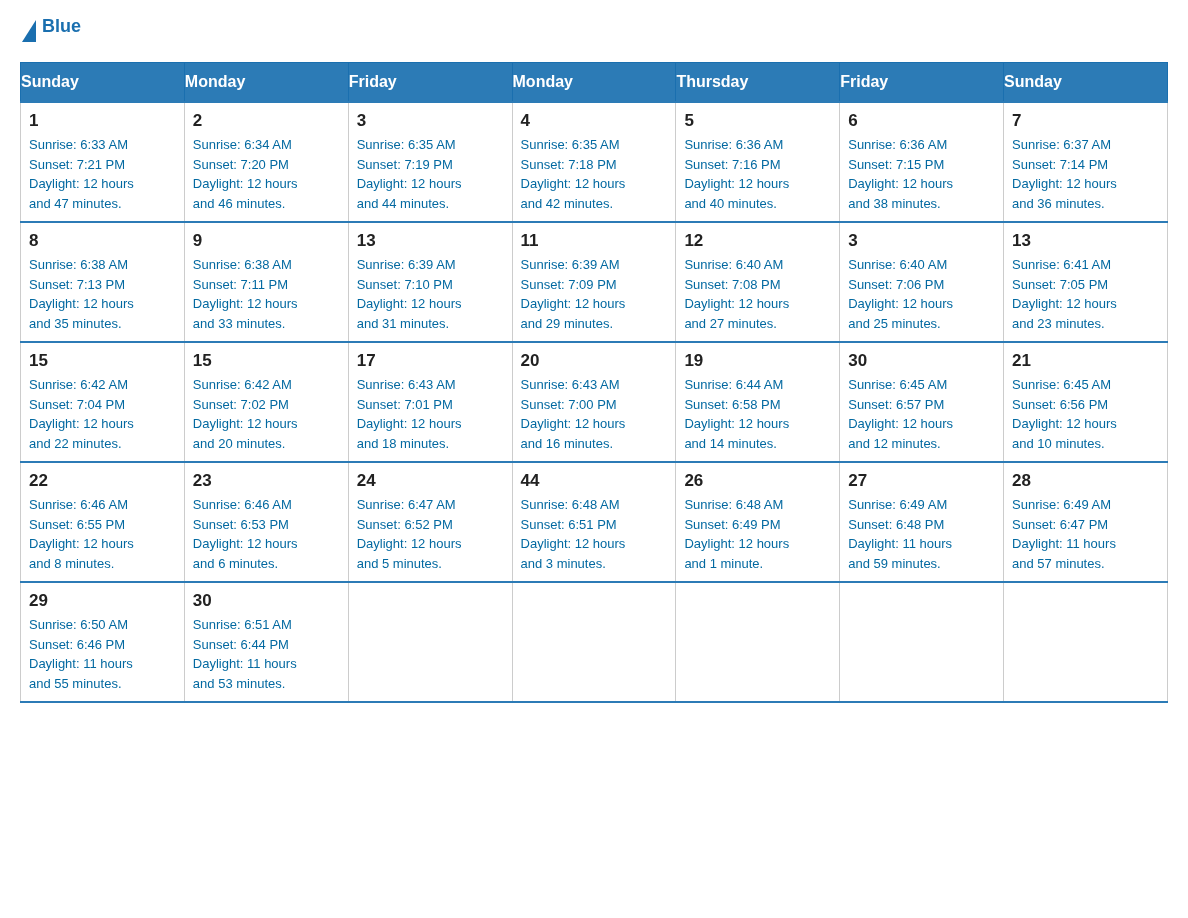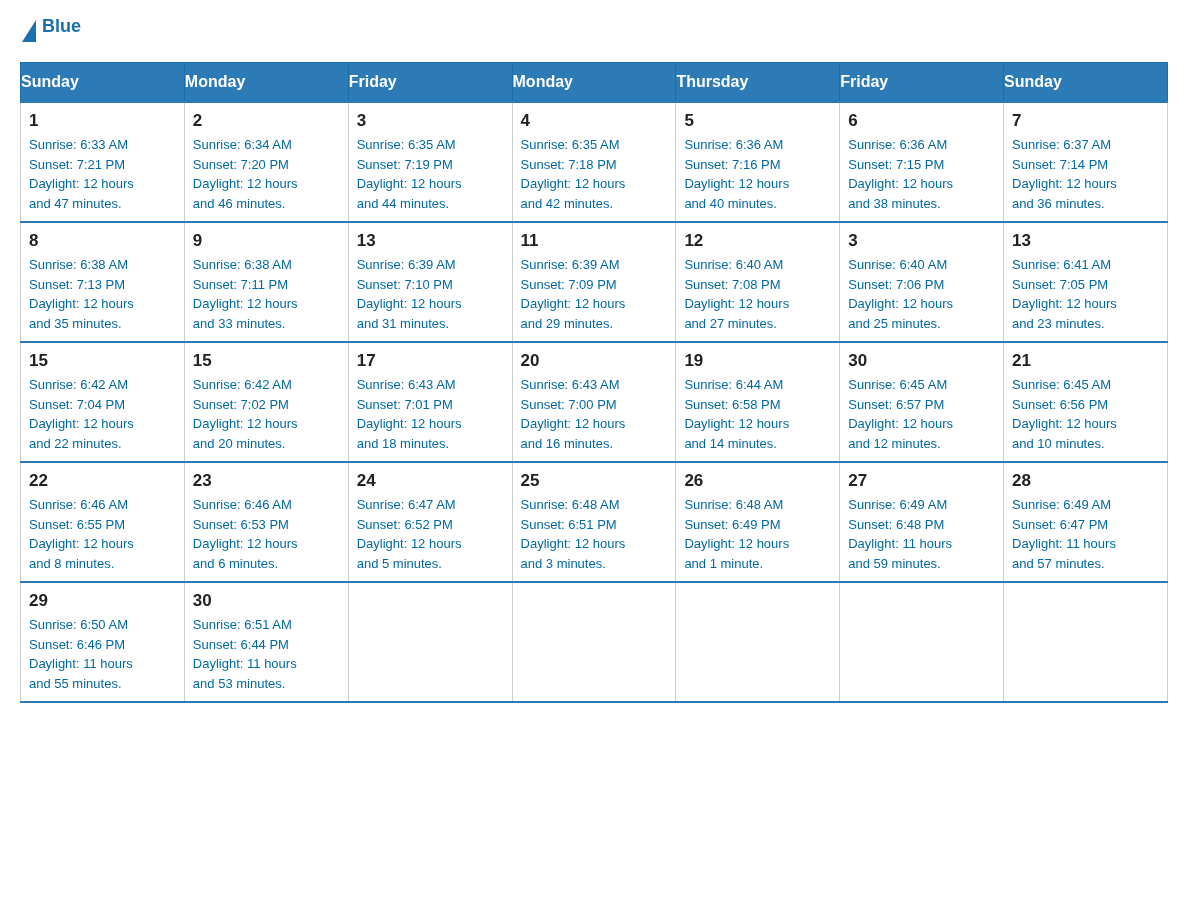--- a/index.html
+++ b/index.html
@@ -228,21 +228,21 @@
       </td>
         <td>
         <span class="day-number">23</span>
         <div class="day-info">Sunrise: 6:46 AM<br>Sunset: 6:53 PM<br>Daylight: 12 hours<br>and 6 minutes.</div>
       </td>
         <td>
         <span class="day-number">24</span>
         <div class="day-info">Sunrise: 6:47 AM<br>Sunset: 6:52 PM<br>Daylight: 12 hours<br>and 5 minutes.</div>
       </td>
         <td>
-        <span class="day-number">25</span>
+        <span class="day-number">44</span>
         <div class="day-info">Sunrise: 6:48 AM<br>Sunset: 6:51 PM<br>Daylight: 12 hours<br>and 3 minutes.</div>
       </td>
         <td>
         <span class="day-number">26</span>
         <div class="day-info">Sunrise: 6:48 AM<br>Sunset: 6:49 PM<br>Daylight: 12 hours<br>and 1 minute.</div>
       </td>
         <td>
         <span class="day-number">27</span>
         <div class="day-info">Sunrise: 6:49 AM<br>Sunset: 6:48 PM<br>Daylight: 11 hours<br>and 59 minutes.</div>
       </td>

